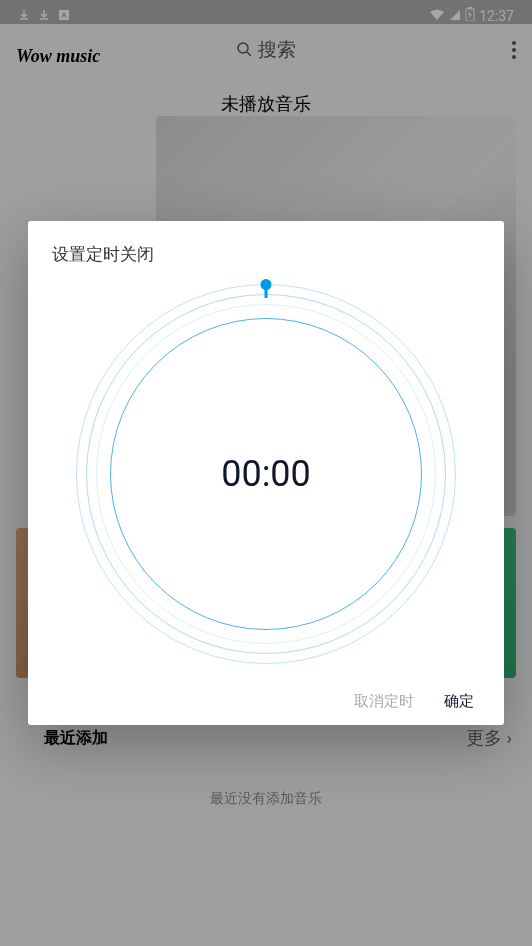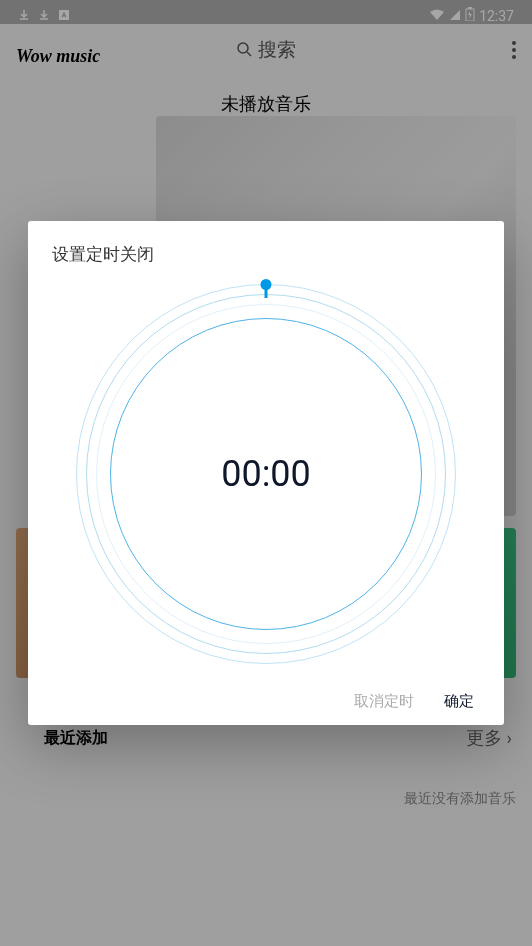--- a/index.html
+++ b/index.html
@@ -117,21 +117,21 @@
     }
     .recent-title {
       font-size: 16px;
       font-weight: bold;
     }
     .more-link {
       font-size: 18px;
       color: #666;
     }
     .no-music {
-      text-align: right;
+      text-align: center;
       color: #888;
       font-size: 14px;
       margin-top: 40px;
     }
     .overlay {
       position: absolute;
       top: 0;
       left: 0;
       width: 100%;
       height: 100%;

